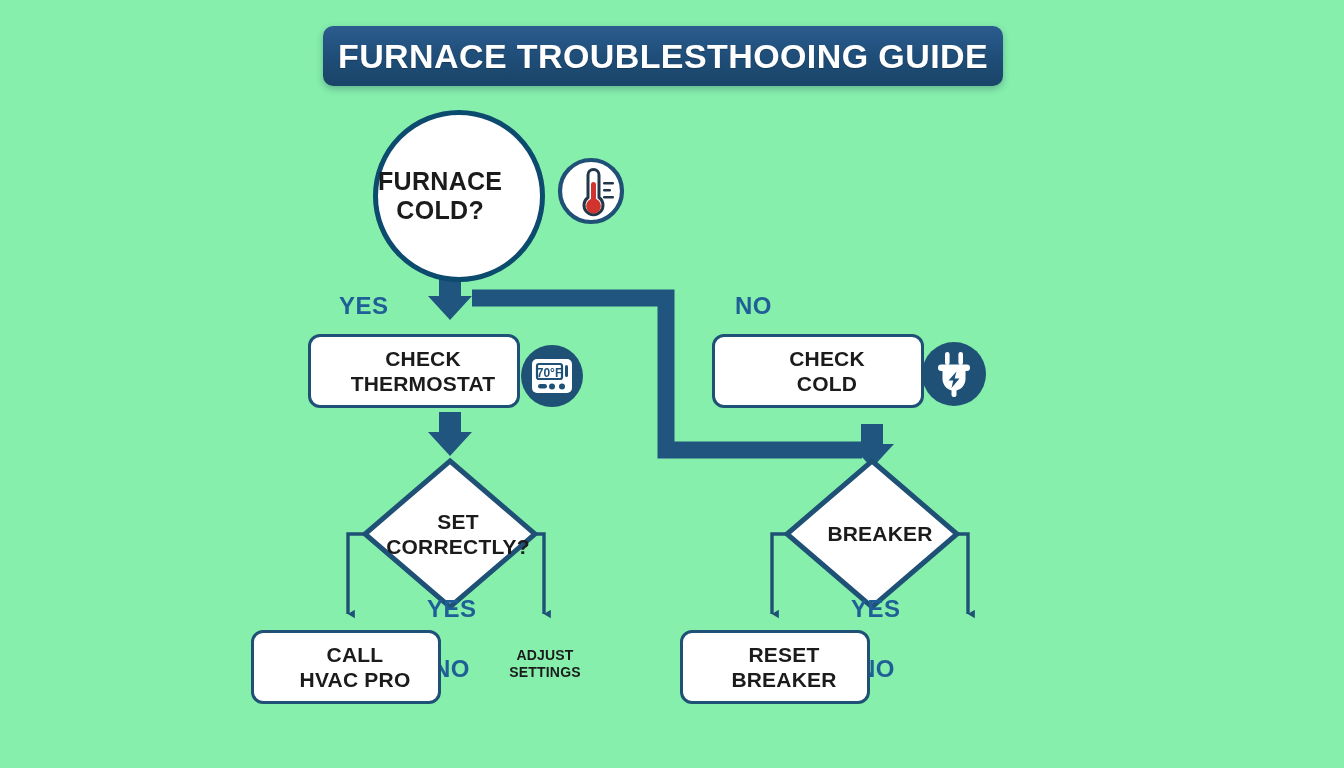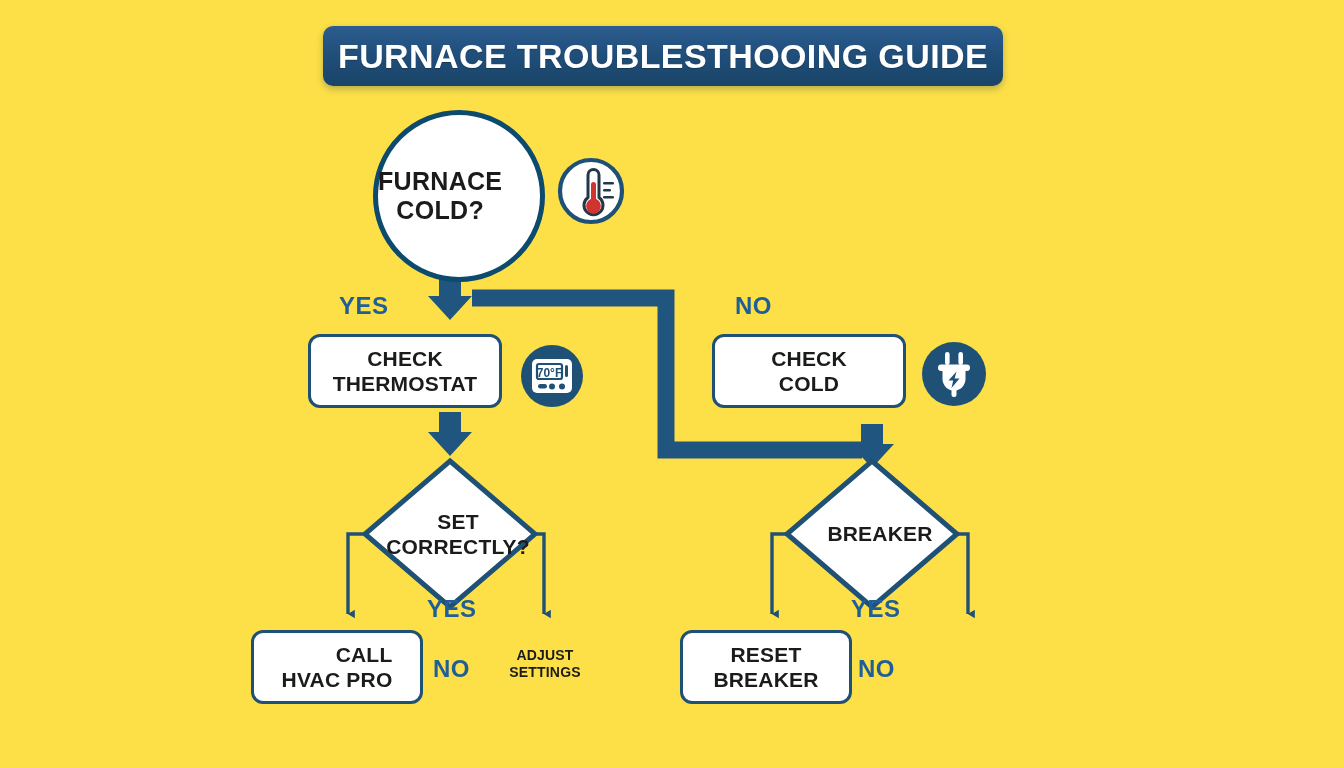--- a/index.html
+++ b/index.html
@@ -8,21 +8,21 @@
     padding: 0;
     background: #ffffff;
   }
   body {
     font-family: "Liberation Sans", sans-serif;
   }
   #canvas {
     position: relative;
     width: 1344px;
     height: 768px;
-    background: #fde047;
+    background: #86efac;
     overflow: hidden;
   }
 
   
   .title-banner {
     position: absolute;
     left: 323px;
     top: 26px;
     width: 680px;
     height: 60px;
@@ -62,20 +62,21 @@
 
   .node-box {
     position: absolute;
     border: 3px solid #1f5075;
     border-radius: 12px;
     background: #ffffff;
     display: flex;
     align-items: center;
     justify-content: center;
     text-align: center;
+    padding-left: 18px;
   }
   .node-box .label {
     font-size: 21px;
     font-weight: bold;
     color: #1b1b1b;
     line-height: 1.2;
     letter-spacing: .2px;
   }
 
   .node-plain {
@@ -271,21 +272,21 @@
       <div>BREAKER</div>
     </div>
   </div>
 
   <div class="edge-label" style="left:427px; top:595px;">YES</div>
   <div class="edge-label" style="left:433px; top:655px;">NO</div>
 
   <div class="edge-label" style="left:851px; top:595px;">YES</div>
   <div class="edge-label" style="left:858px; top:655px;">NO</div>
 
-  <div class="node-box" style="left:251px; top:630px; width:166px; height:68px;text-align:right;">
+  <div class="node-box" style="left:251px; top:630px; width:166px; height:68px;">
     <div class="label">
       <div>CALL</div>
       <div>HVAC PRO</div>
     </div>
   </div>
 
   <div class="node-plain" style="left:470px; top:630px; width:150px; height:68px;">
     <div class="label">
       <div>ADJUST</div>
       <div>SETTINGS</div>

